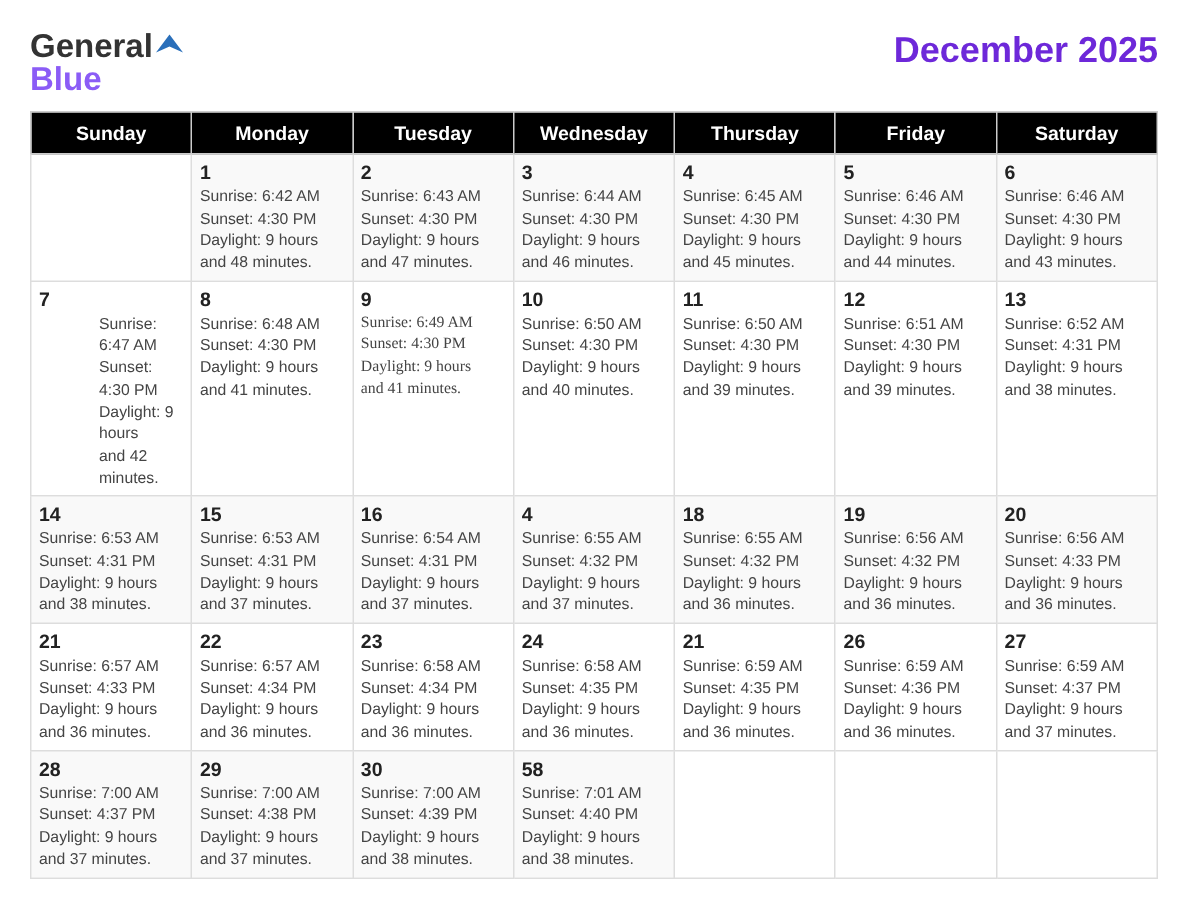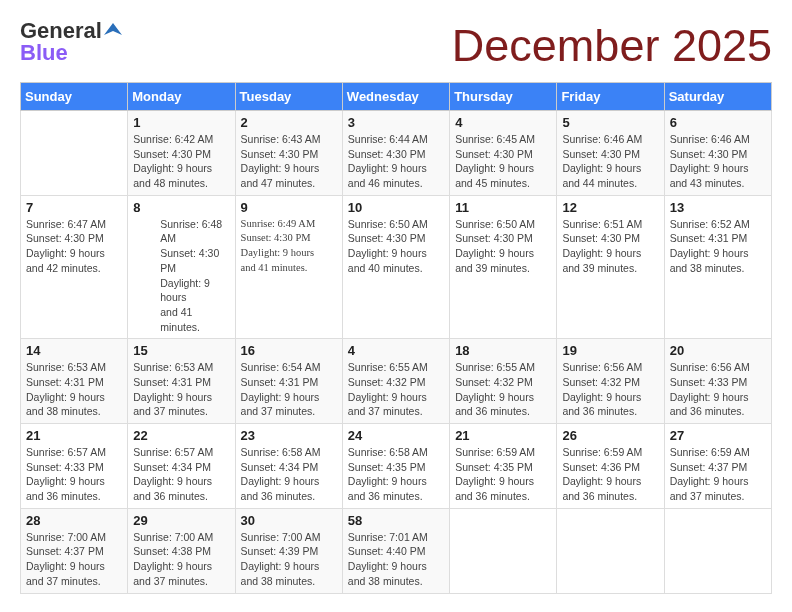--- a/index.html
+++ b/index.html
@@ -30,39 +30,39 @@
     .logo-blue {
       font-size: 22px;
       font-weight: bold;
       color: #8b5cf6;
       line-height: 1;
     }
     .title-block {
       text-align: right;
     }
     .title-month {
-      font-size: 45px;
-      font-weight: normal;
-      color: #7f1d1d;
+      font-size: 24px;
+      font-weight: bold;
+      color: #6d28d9;
     }
     .title-location {
       font-size: 16px;
       color: #555;
       margin-top: 2px;
     }
     .calendar {
       width: 100%;
       border-collapse: collapse;
       font-size: 11px;
     }
     .calendar thead tr th {
-      background-color: #3b82f6;
+      background-color: #000000;
       color: #fff;
       padding: 6px 4px;
-      text-align: left;
+      text-align: center;
       font-size: 13px;
       font-weight: bold;
       border: 1px solid #ccc;
     }
     .calendar tbody tr td {
       vertical-align: top;
       padding: 4px 5px;
       border: 1px solid #ddd;
       width: 107px;
       min-height: 80px;
@@ -159,28 +159,28 @@
           <span class="day-num">6</span>
           <div class="day-info" style="white-space: pre-line;">Sunrise: 6:46 AM
 Sunset: 4:30 PM
 Daylight: 9 hours
 and 43 minutes.</div>
         </td>
       </tr>
       <tr>
         <td>
           <span class="day-num">7</span>
-          <div class="day-info" style="white-space: pre-line;">Sunrise: 6:47 AM
+          <div class="day-info" style="white-space: pre-line; margin-left: 40px;">Sunrise: 6:47 AM
 Sunset: 4:30 PM
 Daylight: 9 hours
 and 42 minutes.</div>
         </td>
         <td>
           <span class="day-num">8</span>
-          <div class="day-info" style="white-space: pre-line; margin-left: 27px;">Sunrise: 6:48 AM
+          <div class="day-info" style="white-space: pre-line;">Sunrise: 6:48 AM
 Sunset: 4:30 PM
 Daylight: 9 hours
 and 41 minutes.</div>
         </td>
         <td>
           <span class="day-num">9</span>
           <div class="day-info" style="white-space: pre-line; font-family: Liberation Serif, serif;">Sunrise: 6:49 AM
 Sunset: 4:30 PM
 Daylight: 9 hours
 and 41 minutes.</div>

